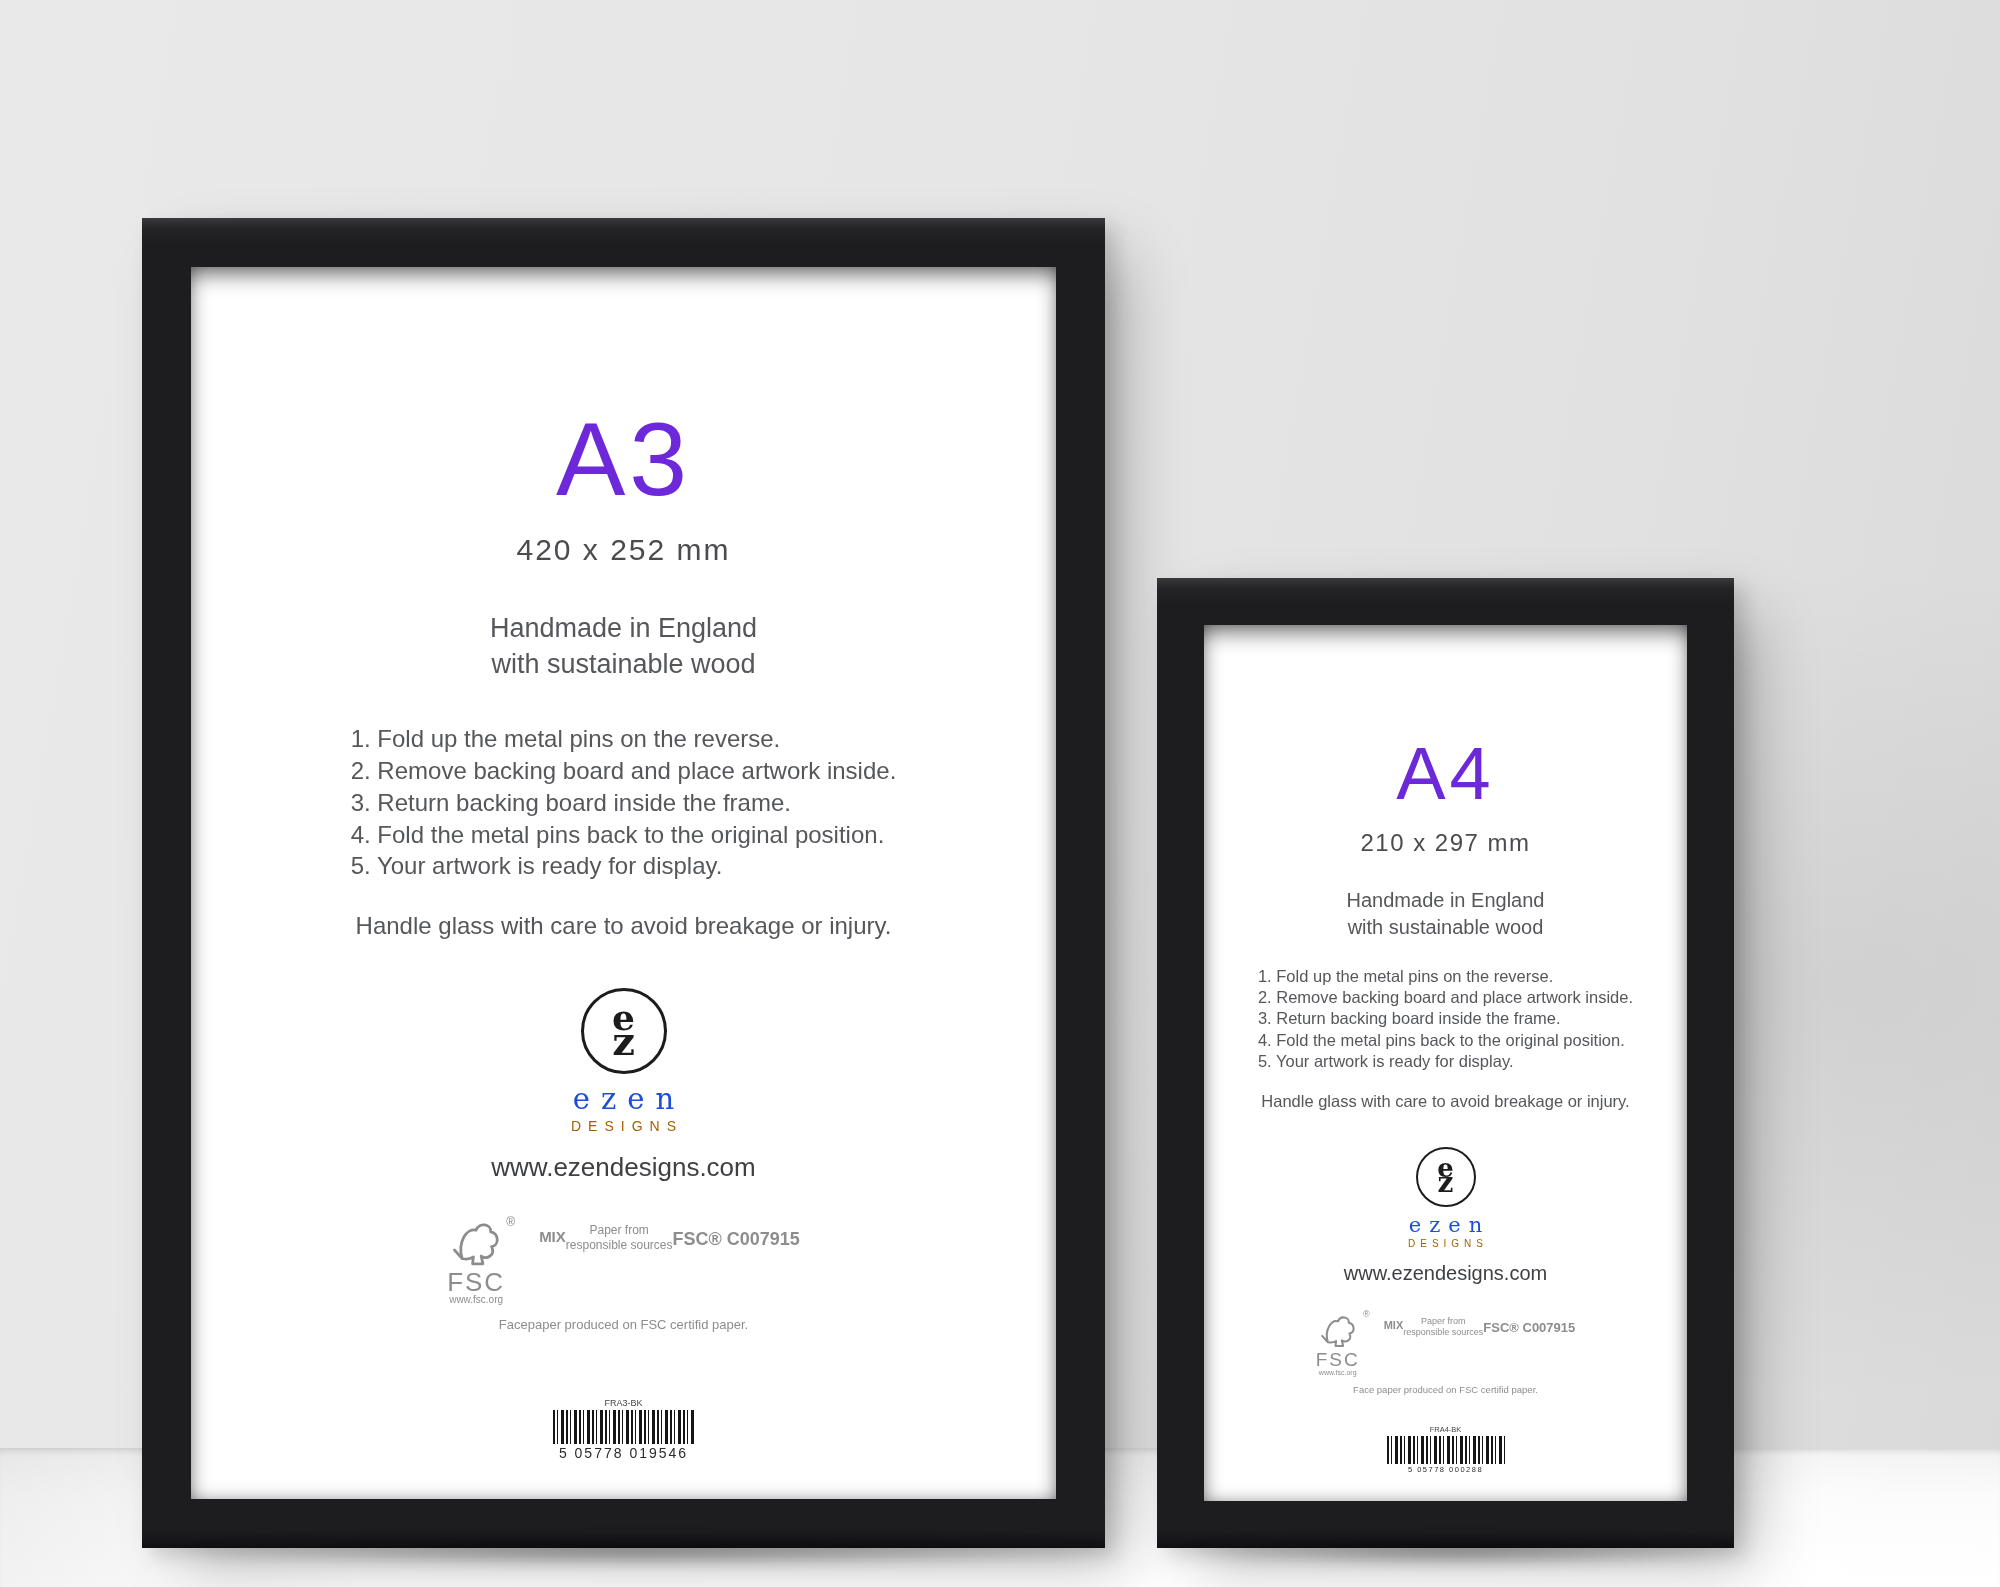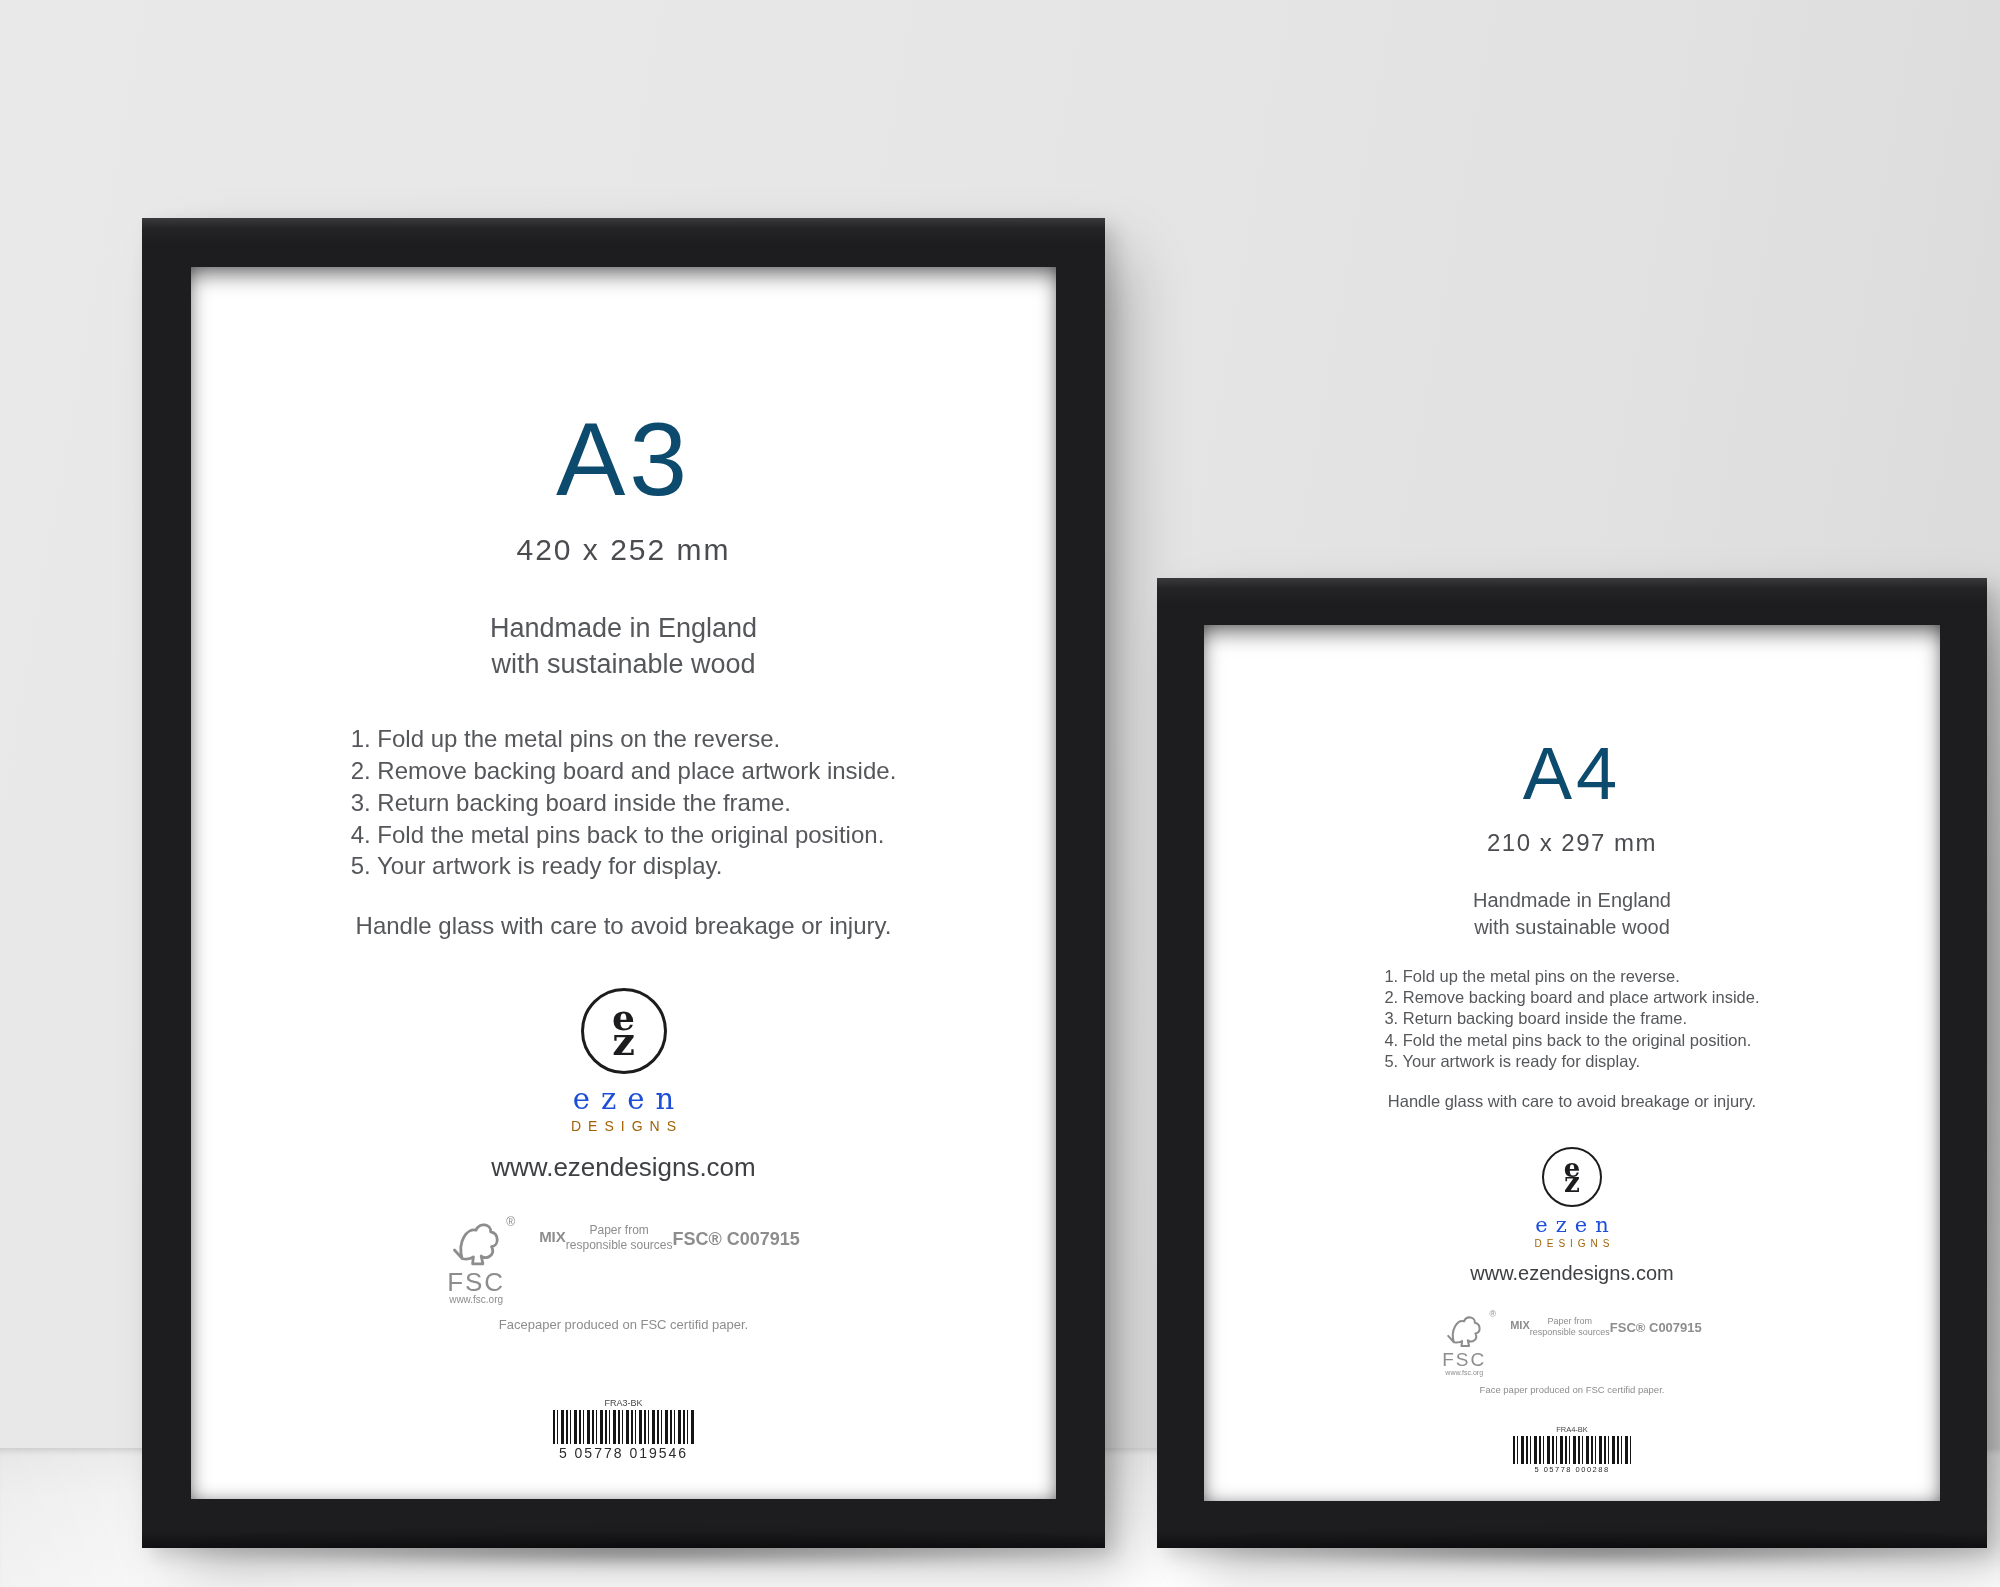--- a/index.html
+++ b/index.html
@@ -15,29 +15,29 @@
            radial-gradient(900px 260px at 78% 100%, rgba(255,255,255,0.95), transparent 70%),
            linear-gradient(180deg,#f2f2f2 0%,#fafafa 35%,#ffffff 100%);
          box-shadow: inset 0 7px 9px -6px rgba(0,0,0,0.18);}
   .frame{position:absolute;box-sizing:border-box;
          background:linear-gradient(180deg,#3a3a3d 0px,#242427 10px,#1d1d1f 26px,#1d1d1f calc(100% - 18px),#101012 100%);
          box-shadow: 30px 26px 60px -12px rgba(0,0,0,0.28), 10px 8px 18px rgba(0,0,0,0.14);}
   .frame::after{content:"";position:absolute;left:3%;right:-2%;bottom:-20px;height:34px;
          background:radial-gradient(ellipse at 50% 50%, rgba(0,0,0,0.30), transparent 70%);
          filter:blur(6px);}
   .frame-a3{left:142px;top:218px;width:963px;height:1330px;padding:49px;}
-  .frame-a4{left:1157px;top:578px;width:830px;height:970px;padding:47px;}
+  .frame-a4{left:1157px;top:578px;width:577px;height:970px;padding:47px;}
   .paper{position:relative;width:100%;height:100%;background:#fff;overflow:hidden;
          box-shadow: inset 0 18px 22px -12px rgba(0,0,0,0.62),
                      inset 16px 0 20px -16px rgba(0,0,0,0.38),
                      inset -16px 0 20px -16px rgba(0,0,0,0.38),
                      inset 0 -12px 16px -11px rgba(0,0,0,0.30);}
   .insert{position:absolute;inset:0;display:flex;flex-direction:column;align-items:center;
           text-align:center;color:#55575b;}
-  .title{font-weight:300;color:#0c4a6e;line-height:1;letter-spacing:4px;}
+  .title{font-weight:300;color:#6d28d9;line-height:1;letter-spacing:4px;}
   .steps{text-align:left;}
   .steps div{white-space:nowrap;}
   
   .monogram{border-radius:50%;display:flex;flex-direction:column;align-items:center;
             justify-content:center;color:#1c1c1e;font-family:"DejaVu Serif",serif;font-weight:bold;}
   .monogram .mg-e{line-height:0.72;}
   .monogram .mg-z{line-height:0.8;margin-top:-6px;}
   .brand-name{font-family:"DejaVu Serif",serif;color:#1d4ed8;}
   .brand-sub{color:#a16207;}
   

